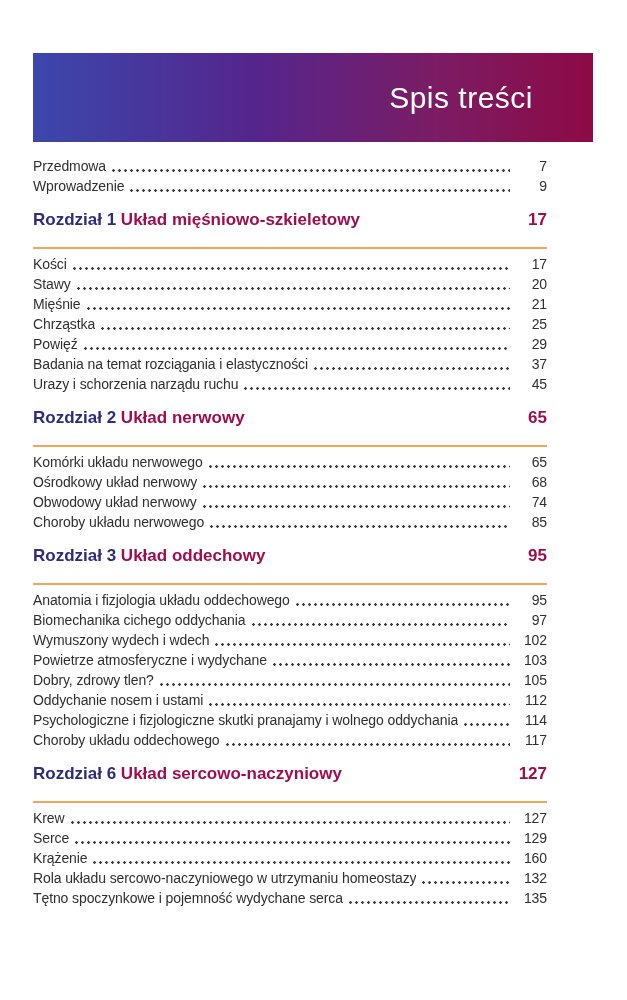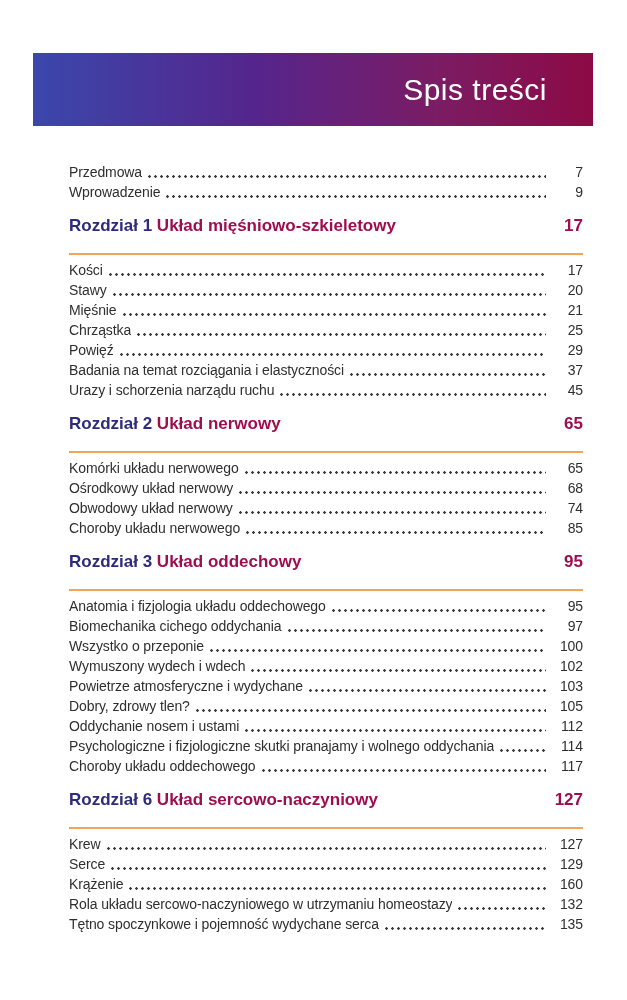--- a/index.html
+++ b/index.html
@@ -12,45 +12,44 @@
     height: 1000px;
     position: relative;
     font-family: "Liberation Sans", sans-serif;
     overflow: hidden;
   }
   .banner {
     position: absolute;
     left: 33px;
     top: 53px;
     width: 560px;
-    height: 73px;
+    height: 89px;
     box-sizing: border-box;
     background: linear-gradient(90deg,
       var(--g1, #3b47ac) 0%,
       var(--g2, #55258c) 40%,
       var(--g3, #7b1c64) 72%,
       var(--g4, #8d0a45) 100%);
     display: flex;
     align-items: center;
     justify-content: flex-end;
-    padding-right: 46px;
+    padding-right: 60px;
   }
   .banner h1 {
     margin: 0;
     color: var(--banner-text, #ffffff);
     font-size: 30px;
     font-weight: 400;
     letter-spacing: 0.5px;
   }
   .content {
     position: absolute;
     left: 33px;
-    top: 162px;
+    top: 156px;
     width: 514px;
-    margin-left: 36px;
   }
   .toc-row {
     display: flex;
     align-items: baseline;
     line-height: 20px;
     font-size: 14px;
     letter-spacing: -0.1px;
     color: var(--body-text, #2f2f2f);
     white-space: nowrap;
   }
@@ -184,25 +183,20 @@
             <span class="entry-title">Anatomia i fizjologia układu oddechowego</span>
             <span class="leader"></span>
             <span class="entry-page">95</span>
           </div>
           <div class="toc-row">
             <span class="entry-title">Biomechanika cichego oddychania</span>
             <span class="leader"></span>
             <span class="entry-page">97</span>
           </div>
           <div class="toc-row">
-            <span class="entry-title">Wszystko o przeponie</span>
-            <span class="leader"></span>
-            <span class="entry-page">100</span>
-          </div>
-          <div class="toc-row">
             <span class="entry-title">Wymuszony wydech i wdech</span>
             <span class="leader"></span>
             <span class="entry-page">102</span>
           </div>
           <div class="toc-row">
             <span class="entry-title">Powietrze atmosferyczne i wydychane</span>
             <span class="leader"></span>
             <span class="entry-page">103</span>
           </div>
           <div class="toc-row">

